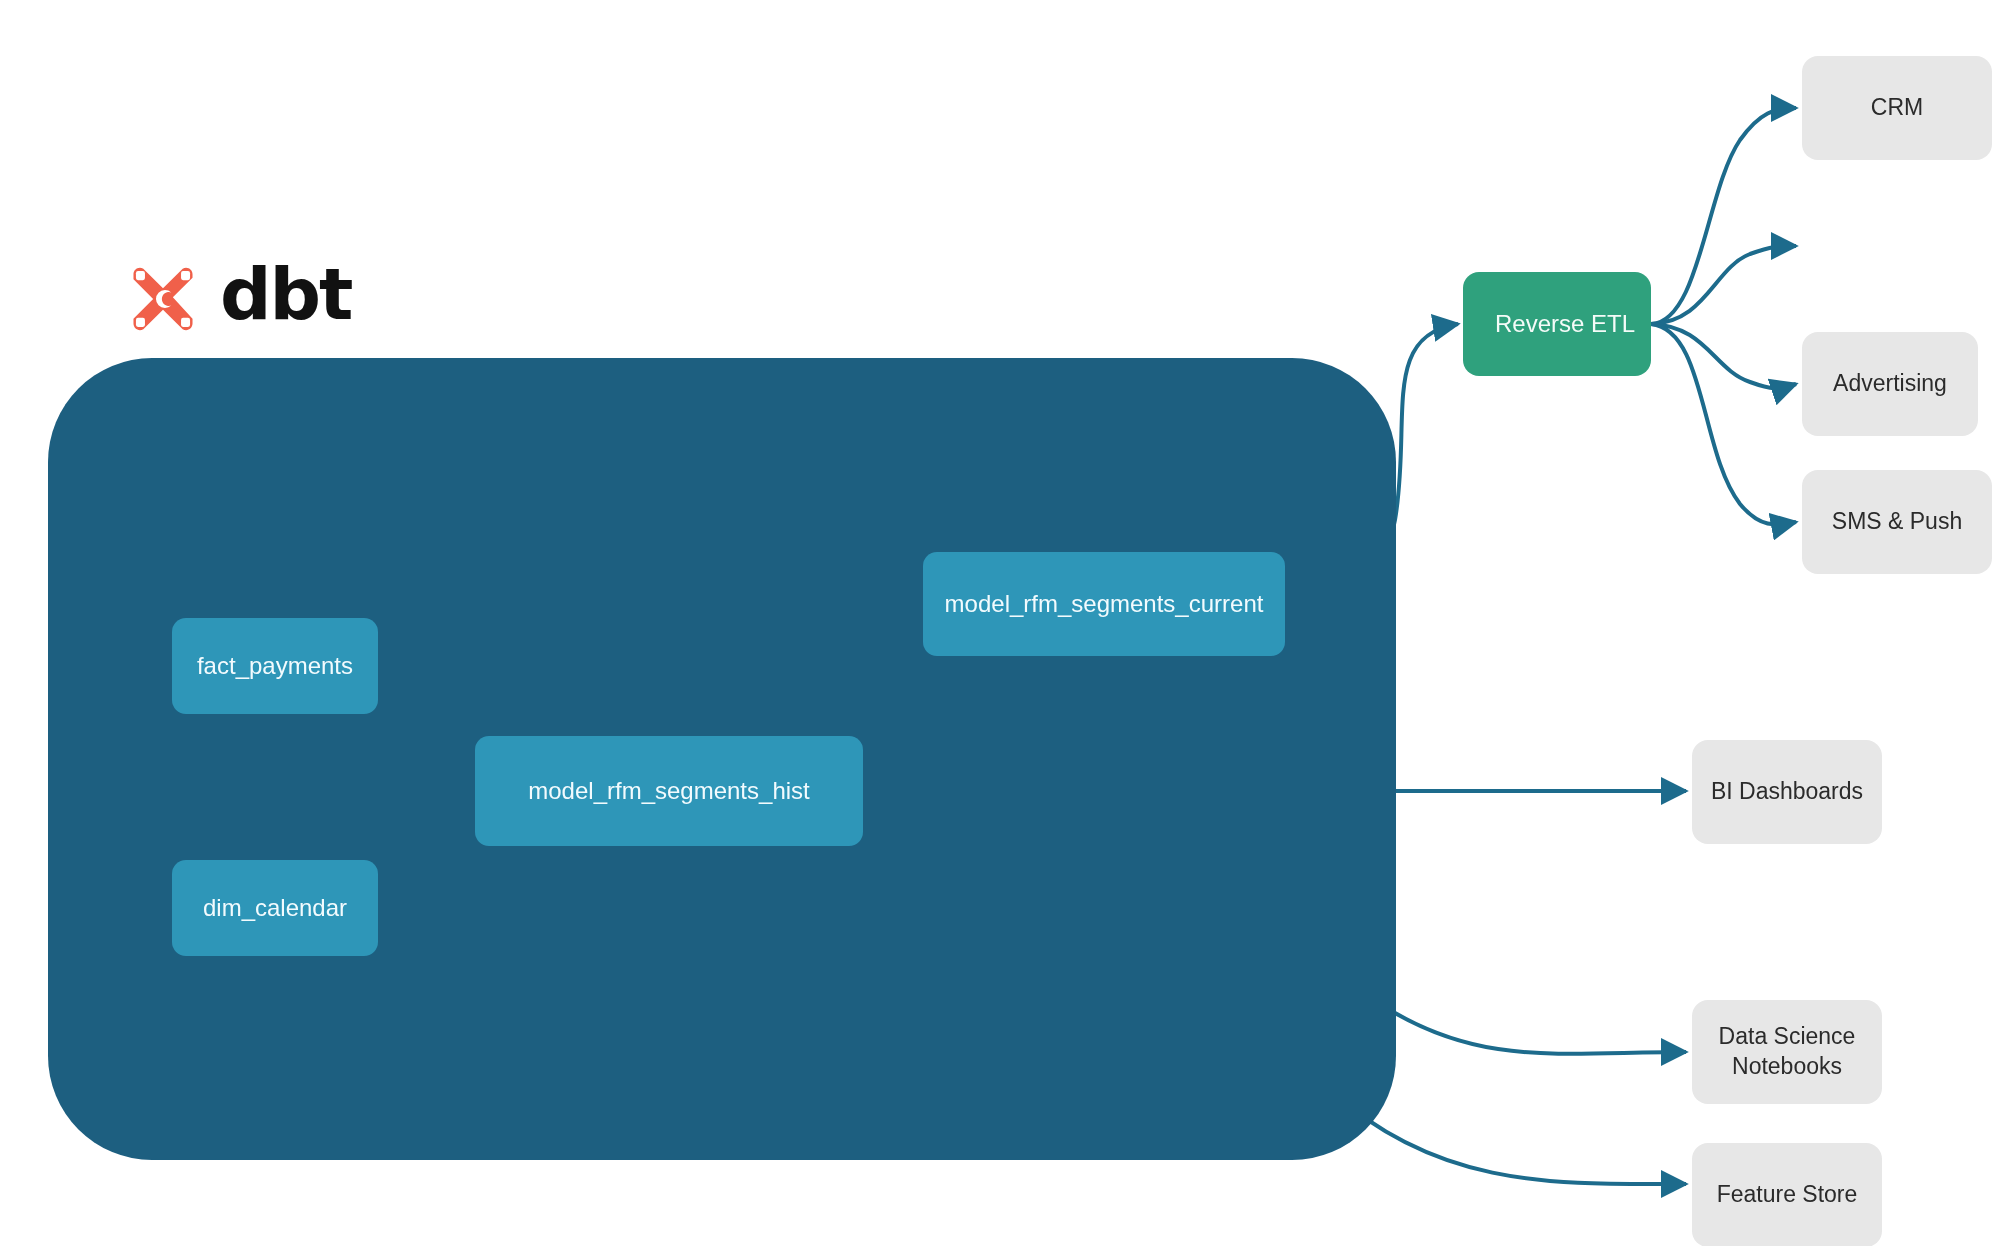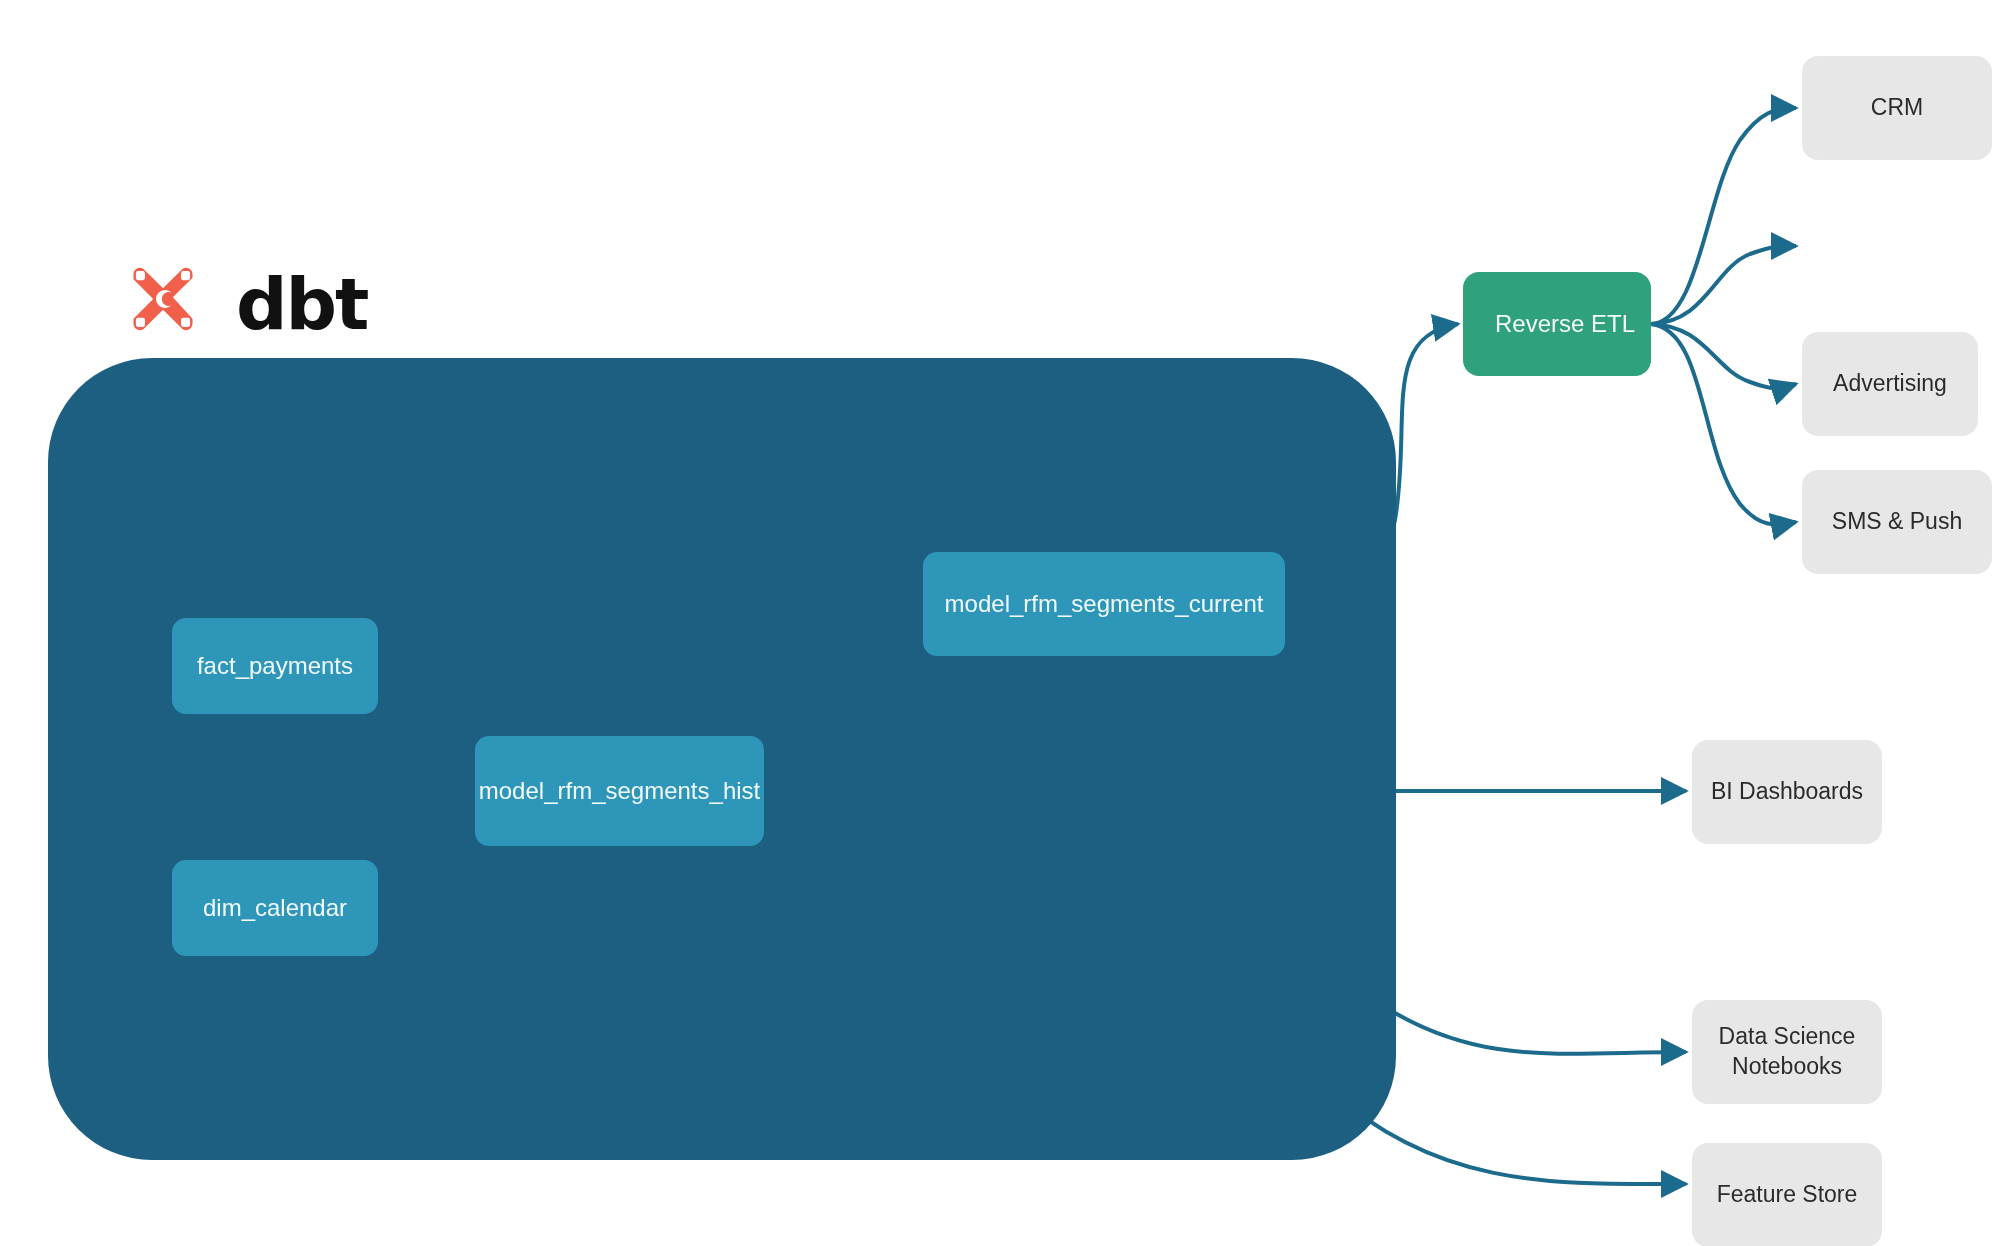--- a/index.html
+++ b/index.html
@@ -25,22 +25,22 @@
     height: 1246px;
     pointer-events: none;
   }
 
   
   #brand {
     position: absolute;
     left: 122px;
     top: 258px;
     display: flex;
-    align-items: flex-end;
-    gap: 32px;
+    align-items: flex-start;
+    gap: 16px;
   }
   #brand .mark {
     width: 82px;
     height: 82px;
     display: block;
   }
   #brand .wordmark {
     font-family: "DejaVu Sans", sans-serif;
     font-weight: bold;
     font-size: 72px;
@@ -86,21 +86,21 @@
   .node-gray {
     background: #e7e7e7;
     color: #2b2b2b;
     font-size: 23px;
     border-radius: 16px;
     line-height: 1.3;
   }
 
   #n-fact-payments       { left: 172px;  top: 618px;  width: 206px; height: 96px; }
   #n-dim-calendar        { left: 172px;  top: 860px;  width: 206px; height: 96px; }
-  #n-hist                { left: 475px;  top: 736px;  width: 289px; height: 110px; }
+  #n-hist                { left: 475px;  top: 736px;  width: 388px; height: 110px; }
   #n-current             { left: 923px;  top: 552px;  width: 362px; height: 104px; }
 
   #n-reverse-etl         { left: 1463px; top: 272px;  width: 188px; height: 104px; }
 
   #n-crm                 { left: 1802px; top: 56px;   width: 190px; height: 104px; }
   #n-email               { left: 1802px; top: 194px;  width: 190px; height: 104px; }
   #n-advertising         { left: 1802px; top: 332px;  width: 176px; height: 104px; }
   #n-sms-push            { left: 1802px; top: 470px;  width: 190px; height: 104px; }
   #n-bi-dashboards       { left: 1692px; top: 740px;  width: 190px; height: 104px; }
   #n-ds-notebooks        { left: 1692px; top: 1000px; width: 190px; height: 104px; }

